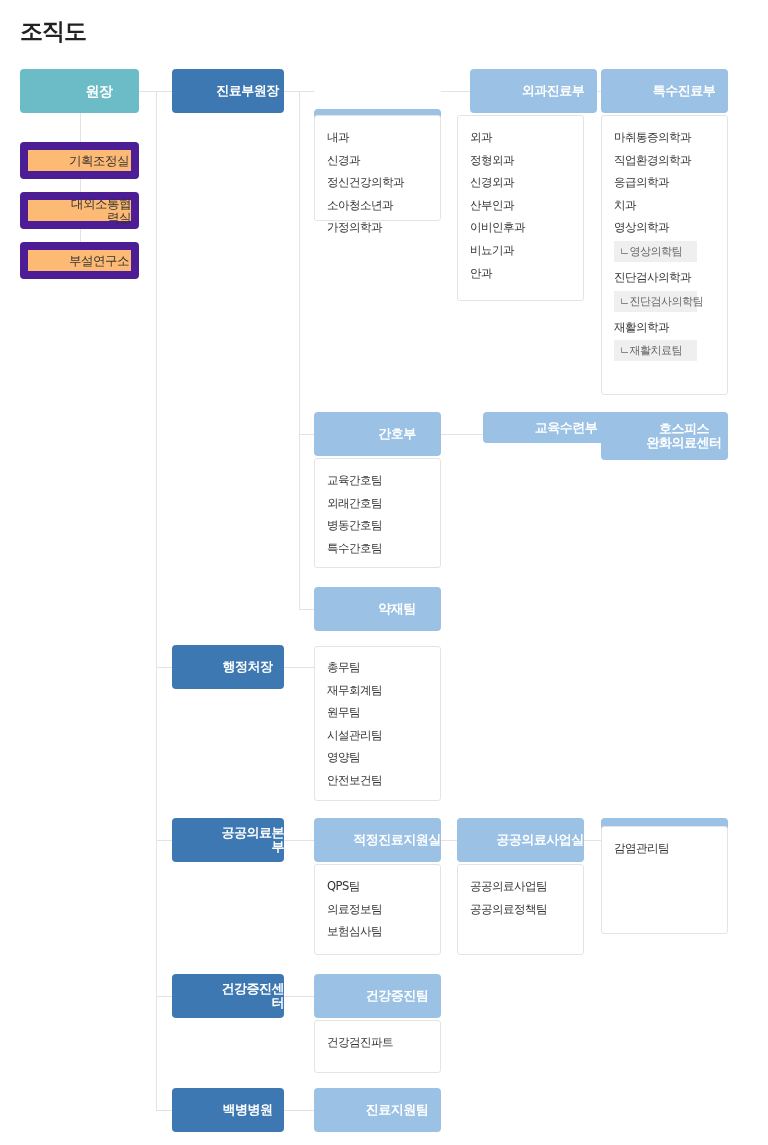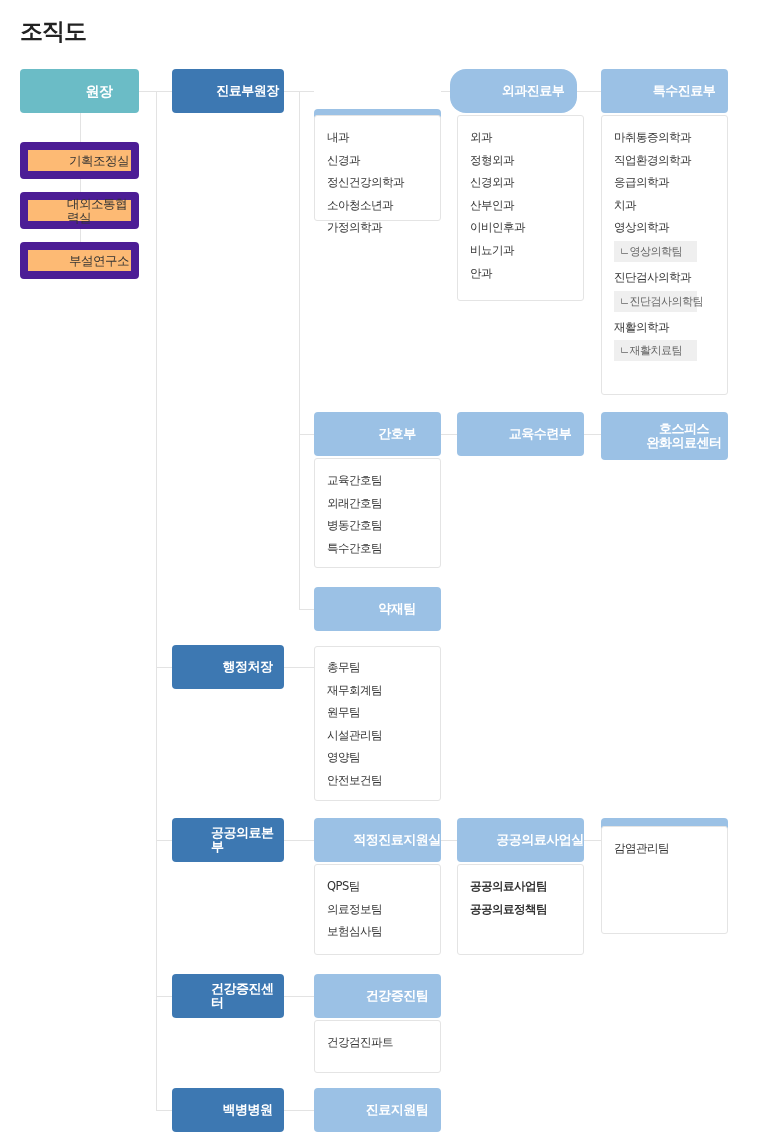--- a/index.html
+++ b/index.html
@@ -1,20 +1,20 @@
 <!DOCTYPE html>
 <html><head>
   <meta charset="utf-8">
   <style>
     html, body { margin: 0; padding: 0; background: #ffffff; }
     body { width: 768px; height: 1145px; position: relative; overflow: hidden;
       font-family: "DejaVu Sans", "Liberation Sans", sans-serif; color: #333; }
     .title { position: absolute; left: 20px; top: 16px; font-size: 23px; font-weight: bold; color: #222; letter-spacing: -1px; }
     .box { position: absolute; box-sizing: border-box; border-radius: 4px; display: flex; align-items: center; justify-content: center;
-      text-align: left; font-size: 13px; font-weight: bold; color: #fff; line-height: 14px; letter-spacing: -0.5px; padding-left: 39px; }
+      text-align: right; font-size: 13px; font-weight: bold; color: #fff; line-height: 14px; letter-spacing: -0.5px; padding-left: 39px; }
     .teal { background: #6bbcc6; }
     .dark { background: #3d78b2; }
     .light { background: #9bc1e5; }
     .outline { background: #fdba74; border: 8px solid #4c1d95; color: #333; font-weight: normal; font-size: 12.5px; }
     .list { position: absolute; box-sizing: border-box; background: #fff; border: 1px solid #e4e4e4; border-radius: 3px; padding: 10px 0 0 12px; }
     .list .it { font-size: 11.5px; color: #333; height: 22.6px; line-height: 22.6px; letter-spacing: -0.5px; white-space: nowrap; }
     .list .sub { background: #efefef; color: #666; margin: 2px 30px 4px 0; padding-left: 5px; height: 21px; line-height: 21px; font-size: 11px; }
     .ln { position: absolute; background: #e3e3e3; }
   </style>
 </head>
@@ -51,21 +51,21 @@
 
 <div class="box light" style="left:314px;top:69px;width:127px;height:44px;margin-top:40px;">내과진료부</div>
 <div class="list" style="left:314px;top:115px;width:127px;height:106px;">
   <div class="it">내과</div>
   <div class="it">신경과</div>
   <div class="it">정신건강의학과</div>
   <div class="it">소아청소년과</div>
   <div class="it">가정의학과</div>
 </div>
 
-<div class="box light" style="left:450px;top:69px;width:127px;height:44px;border-radius:16px;">외과진료부</div>
+<div class="box light" style="left:470px;top:69px;width:127px;height:44px;">외과진료부</div>
 <div class="list" style="left:457px;top:115px;width:127px;height:186px;">
   <div class="it">외과</div>
   <div class="it">정형외과</div>
   <div class="it">신경외과</div>
   <div class="it">산부인과</div>
   <div class="it">이비인후과</div>
   <div class="it">비뇨기과</div>
   <div class="it">안과</div>
 </div>
 
@@ -83,21 +83,21 @@
   <div class="it sub">ㄴ재활치료팀</div>
 </div>
 
 <div class="box light" style="left:314px;top:412px;width:127px;height:44px;">간호부</div>
 <div class="list" style="left:314px;top:458px;width:127px;height:110px;">
   <div class="it">교육간호팀</div>
   <div class="it">외래간호팀</div>
   <div class="it">병동간호팀</div>
   <div class="it">특수간호팀</div>
 </div>
-<div class="box light" style="left:457px;top:412px;width:127px;height:44px;">교육수련부</div>
+<div class="box light" style="left:483px;top:412px;width:127px;height:31px;">교육수련부</div>
 <div class="box light" style="left:601px;top:412px;width:127px;height:48px;flex-direction:column;">
   <span>호스피스</span>
   <span>완화의료센터</span>
 </div>
 
 <div class="box light" style="left:314px;top:587px;width:127px;height:44px;">약재팀</div>
 
 <div class="list" style="left:314px;top:646px;width:127px;height:155px;padding-top:9px;">
   <div class="it">총무팀</div>
   <div class="it">재무회계팀</div>
@@ -107,21 +107,21 @@
   <div class="it">안전보건팀</div>
 </div>
 
 <div class="box light" style="left:314px;top:818px;width:127px;height:44px;">적정진료지원실</div>
 <div class="list" style="left:314px;top:864px;width:127px;height:91px;">
   <div class="it">QPS팀</div>
   <div class="it">의료정보팀</div>
   <div class="it">보험심사팀</div>
 </div>
 <div class="box light" style="left:457px;top:818px;width:127px;height:44px;">공공의료사업실</div>
-<div class="list" style="left:457px;top:864px;width:127px;height:91px;font-weight:bold;">
+<div class="list" style="left:457px;top:864px;width:127px;height:91px;">
   <div class="it">공공의료사업팀</div>
   <div class="it">공공의료정책팀</div>
 </div>
 <div class="box light" style="left:601px;top:818px;width:127px;height:44px;">감염관리실</div>
 <div class="list" style="left:601px;top:826px;width:127px;height:108px;">
   <div class="it">감염관리팀</div>
 </div>
 
 <div class="box light" style="left:314px;top:974px;width:127px;height:44px;">건강증진팀</div>
 <div class="list" style="left:314px;top:1020px;width:127px;height:53px;">

